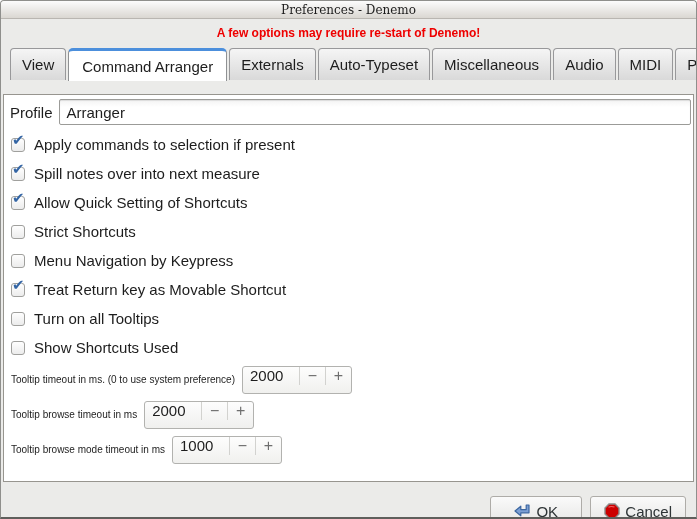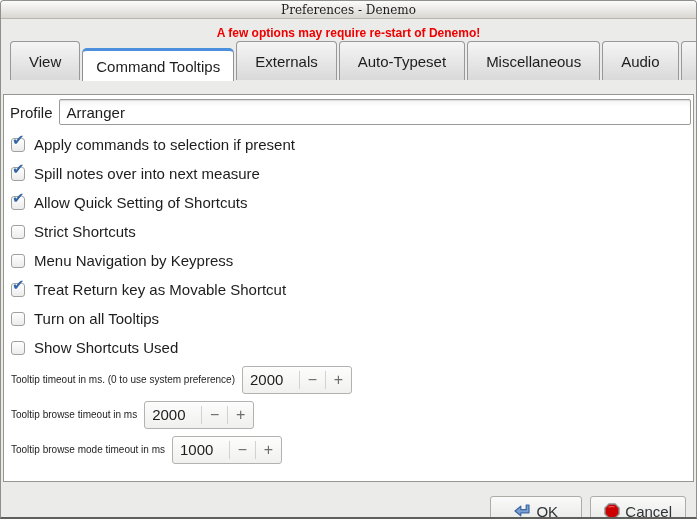--- a/index.html
+++ b/index.html
@@ -34,21 +34,21 @@
     font-size:12px; font-weight:bold; color:#ee0000;
   }
 
   
   .tabbar{
     display:flex; align-items:flex-end;
     padding:0 0 0 9px; height:34px; position:relative; z-index:2;
   }
   .tab{
     flex:0 0 auto;
-    height:39px; margin-right:2px; padding:0 18px;
+    height:32px; margin-right:2px; padding:0 11px;
     display:flex; align-items:center; justify-content:center;
     font-size:15px; color:#1d1d1d;
     background:linear-gradient(#f5f5f5,#d9d9d9);
     border:1px solid #98989a; border-bottom:none;
     border-radius:4px 4px 0 0;
     cursor:default; white-space:nowrap;
   }
   .tab.last{ flex:1 1 auto; margin-right:0; border-right:none; border-radius:4px 0 0 0; }
   .tab.active{
     height:33px; margin-bottom:-1px; padding:0 13px;
@@ -88,21 +88,21 @@
     font-size:15px; font-weight:bold; color:#3465a4;
     font-family:"DejaVu Sans",sans-serif; line-height:1;
     text-shadow:0 1px 0 rgba(255,255,255,.6);
   }
   .checkbox.checked .tick{ display:block; }
   .cblabel{ margin-left:9px; font-size:15px; color:#1d1d1d; }
 
   .spinrow{ display:flex; align-items:center; height:35px; padding-left:5px; }
   .spinlabel{ font-size:10px; color:#1d1d1d; margin-right:7px; white-space:nowrap; }
   .spin{
-    display:flex; align-items:center; height:28px; width:110px;
+    display:flex; align-items:flex-start; height:28px; width:110px;
     background:linear-gradient(#fdfdfd,#f0f0ee);
     border:1px solid #b2b2af; border-radius:3px; overflow:hidden;
   }
   .spinvalue{
     flex:1; display:flex; align-items:center; padding-left:7px;
     font-size:15px; color:#1d1d1d;
   }
   .spinbtn{
     flex:0 0 26px; display:flex; align-items:center; justify-content:center;
     border-left:1px solid #d2d2cf; color:#6e6e6e; font-size:16px; cursor:default;
@@ -132,21 +132,21 @@
     <span class="title">Preferences - Denemo</span>
   </div>
 
   <div class="warning">A few options may require re-start of Denemo!</div>
 
   <div class="tabbar">
     <div class="tab">
         <span>View</span>
       </div>
     <div class="tab active">
-        <span>Command Tooltips</span>
+        <span>Command Arranger</span>
       </div>
     <div class="tab">
         <span>Externals</span>
       </div>
     <div class="tab">
         <span>Auto-Typeset</span>
       </div>
     <div class="tab">
         <span>Miscellaneous</span>
       </div>

